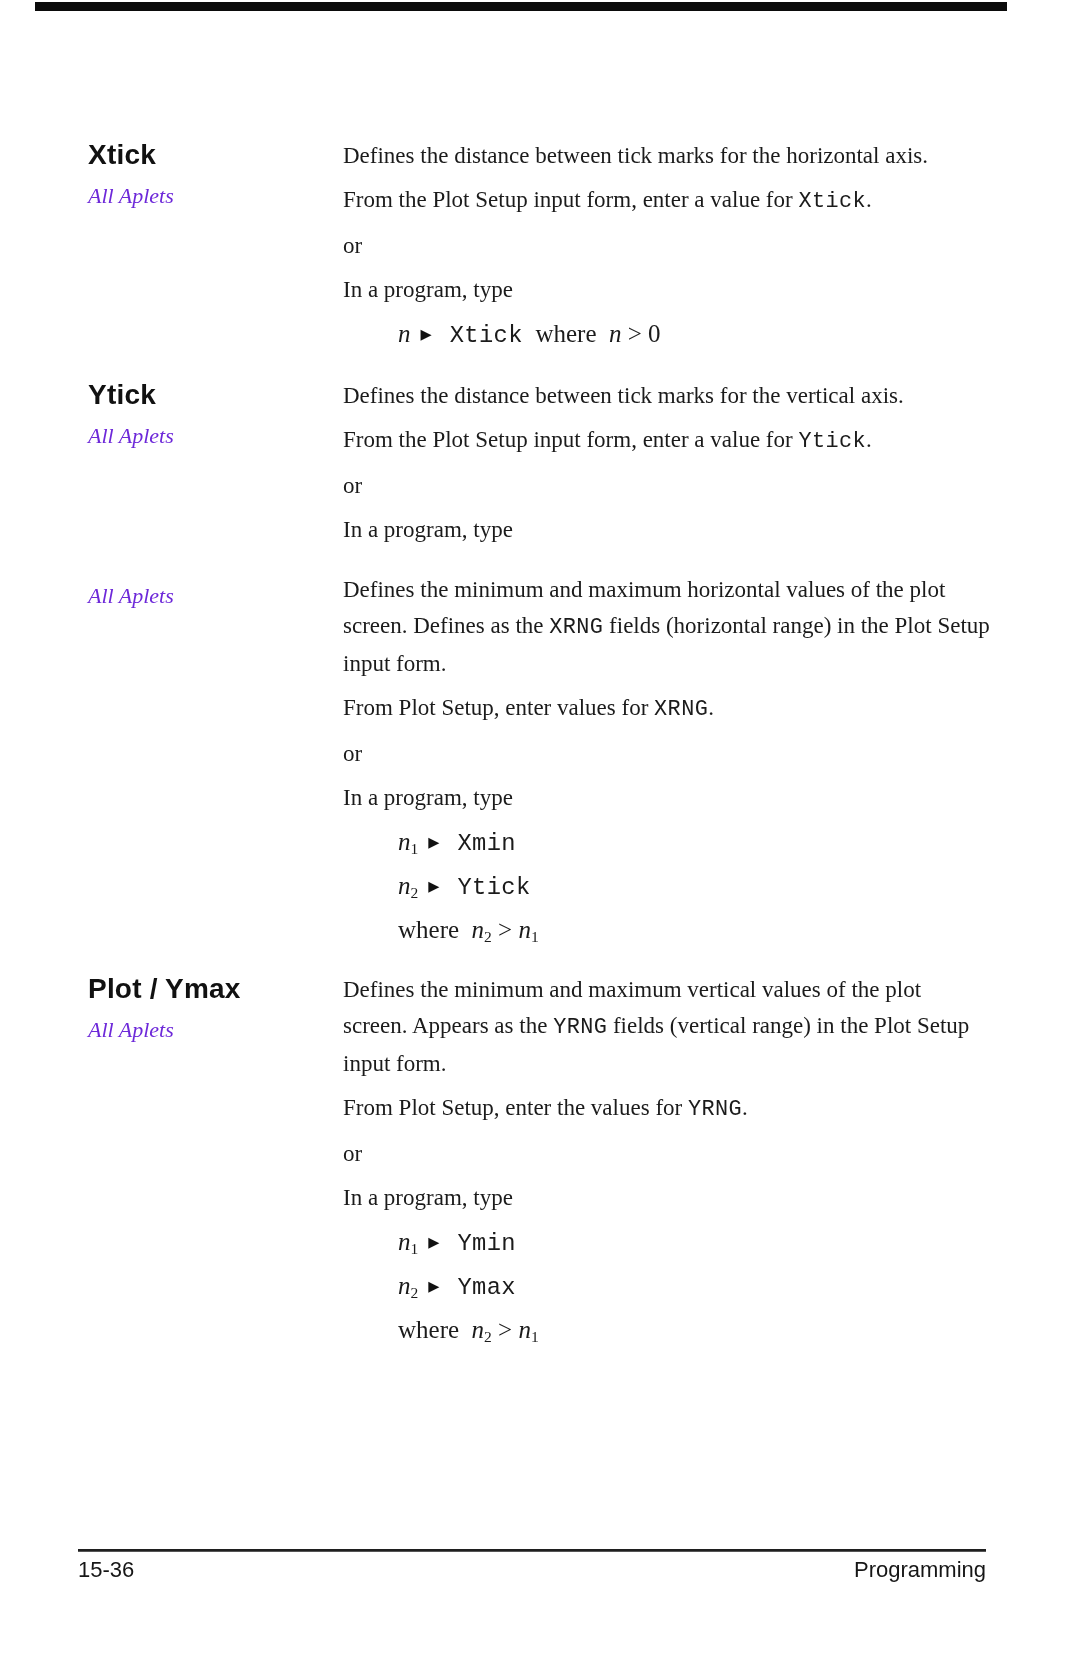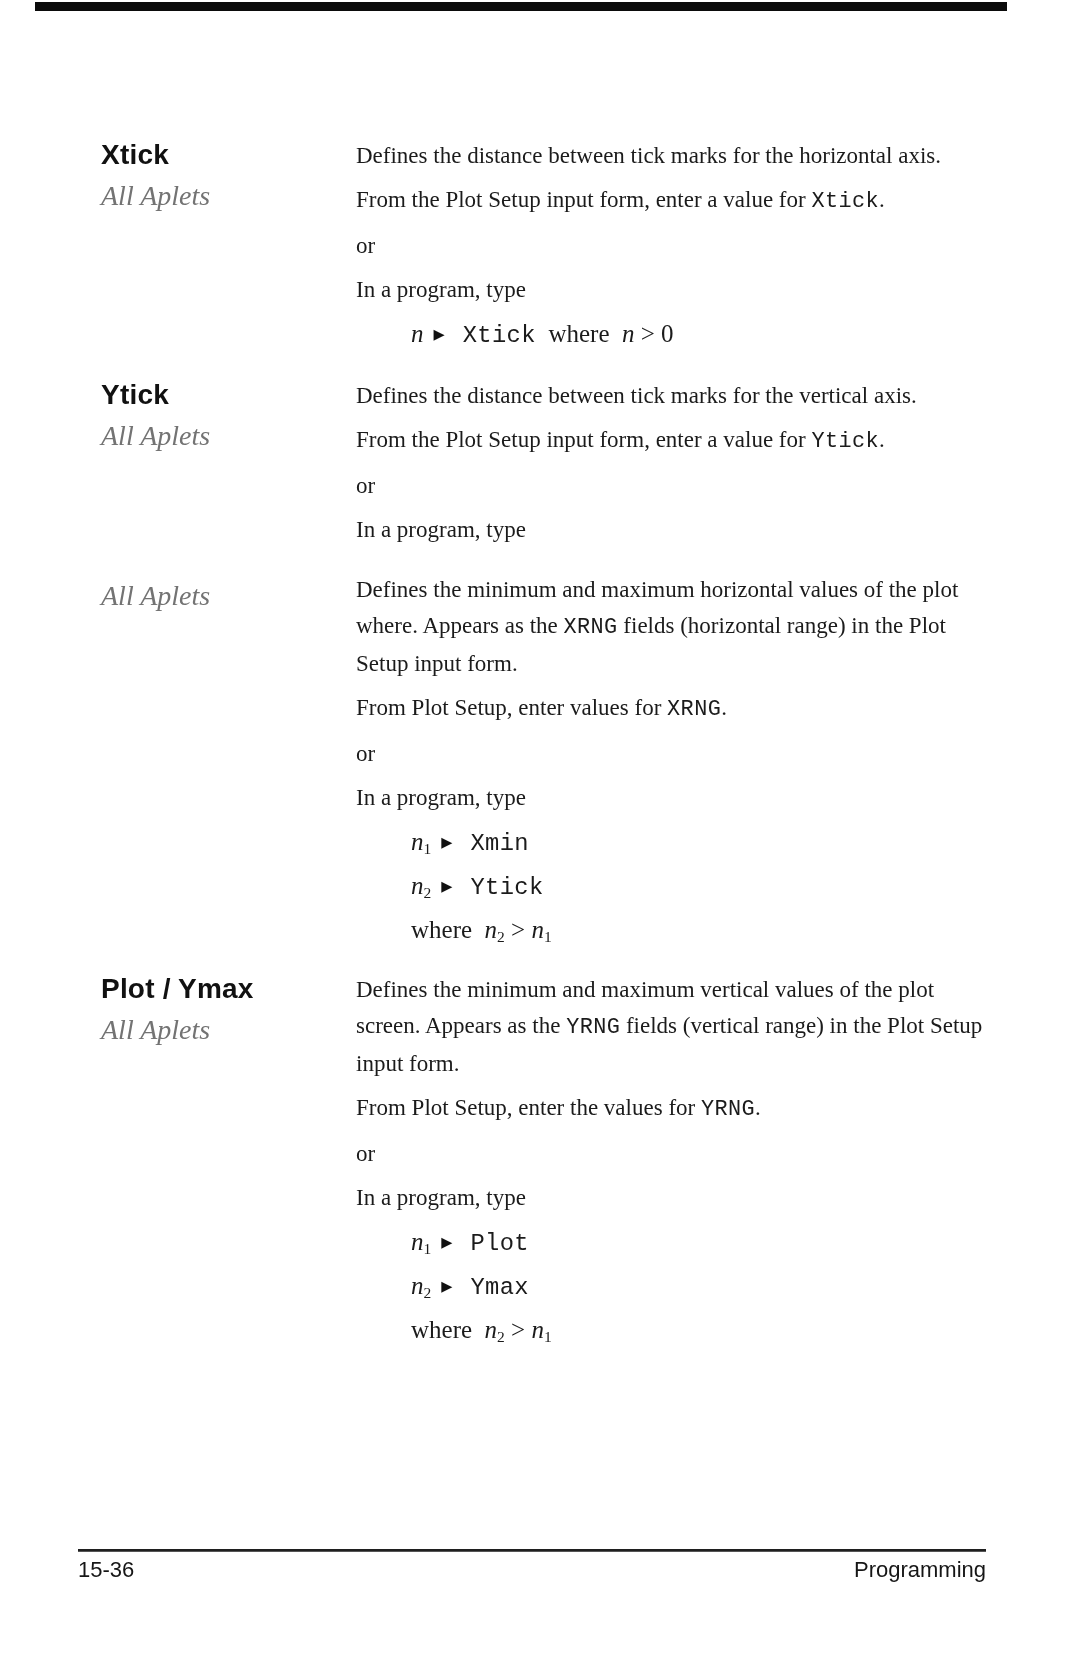--- a/index.html
+++ b/index.html
@@ -24,44 +24,43 @@
   .content {
     position: absolute;
     top: 138px;
     left: 0;
     width: 1080px;
     padding: 0 90px 0 88px;
   }
   .section {
     display: flex;
     margin-bottom: 16px;
-    margin-left: 13px;
   }
   .col-left {
     flex: 0 0 255px;
   }
   .col-right {
     flex: 1 1 auto;
     max-width: 655px;
   }
   .heading {
     font-family: "Liberation Sans", sans-serif;
     font-size: 28px;
     font-weight: 700;
     color: #111;
     line-height: 34px;
     letter-spacing: 0.2px;
   }
   .subheading {
     font-family: "Liberation Serif", serif;
     font-style: italic;
-    font-size: 28px;
+    font-size: 22px;
     line-height: 34px;
     margin-top: 7px;
-    color: #737373;
+    color: #6d28d9;
   }
   .para {
     font-family: "Liberation Serif", serif;
     font-size: 23px;
     line-height: 36px;
     margin-bottom: 8px;
     white-space: pre-wrap;
   }
   .program {
     padding-left: 55px;
@@ -152,21 +151,21 @@
             <p class="para"><span class="s-body">From the Plot Setup input form, enter a value for </span><span class="s-code">Ytick</span><span class="s-body">.</span></p>
             <p class="para"><span class="s-body">or</span></p>
             <p class="para"><span class="s-body">In a program, type</span></p>
           </div>
         </section>
         <section class="section">
           <div class="col-left">
             <div class="subheading">All Aplets</div>
           </div>
           <div class="col-right">
-            <p class="para"><span class="s-body">Defines the minimum and maximum horizontal values of the plot where. Appears as the </span><span class="s-code">XRNG</span><span class="s-body"> fields (horizontal range) in the Plot Setup input form.</span></p>
+            <p class="para"><span class="s-body">Defines the minimum and maximum horizontal values of the plot screen. Defines as the </span><span class="s-code">XRNG</span><span class="s-body"> fields (horizontal range) in the Plot Setup input form.</span></p>
             <p class="para"><span class="s-body">From Plot Setup, enter values for </span><span class="s-code">XRNG</span><span class="s-body">.</span></p>
             <p class="para"><span class="s-body">or</span></p>
             <p class="para"><span class="s-body">In a program, type</span></p>
             <div class="program">
               <div class="program-line"><span class="s-var">n<sub class="subscript">1</sub></span><span class="s-arrow">▶</span><span class="s-code">Xmin</span></div>
               <div class="program-line"><span class="s-var">n<sub class="subscript">2</sub></span><span class="s-arrow">▶</span><span class="s-code">Ytick</span></div>
               <div class="program-line"><span class="s-body">where  </span><span class="s-var">n<sub class="subscript">2</sub></span><span class="s-body"> &gt; </span><span class="s-var">n<sub class="subscript">1</sub></span></div>
             </div>
           </div>
         </section>
@@ -174,21 +173,21 @@
           <div class="col-left">
             <h2 class="heading">Plot / Ymax</h2>
             <div class="subheading">All Aplets</div>
           </div>
           <div class="col-right">
             <p class="para"><span class="s-body">Defines the minimum and maximum vertical values of the plot screen. Appears as the </span><span class="s-code">YRNG</span><span class="s-body"> fields (vertical range) in the Plot Setup input form.</span></p>
             <p class="para"><span class="s-body">From Plot Setup, enter the values for </span><span class="s-code">YRNG</span><span class="s-body">.</span></p>
             <p class="para"><span class="s-body">or</span></p>
             <p class="para"><span class="s-body">In a program, type</span></p>
             <div class="program">
-              <div class="program-line"><span class="s-var">n<sub class="subscript">1</sub></span><span class="s-arrow">▶</span><span class="s-code">Plot</span></div>
+              <div class="program-line"><span class="s-var">n<sub class="subscript">1</sub></span><span class="s-arrow">▶</span><span class="s-code">Ymin</span></div>
               <div class="program-line"><span class="s-var">n<sub class="subscript">2</sub></span><span class="s-arrow">▶</span><span class="s-code">Ymax</span></div>
               <div class="program-line"><span class="s-body">where  </span><span class="s-var">n<sub class="subscript">2</sub></span><span class="s-body"> &gt; </span><span class="s-var">n<sub class="subscript">1</sub></span></div>
             </div>
           </div>
         </section>
       </div>
   </div>
 
   <div class="footer">
     <div class="footer-rule"></div>

